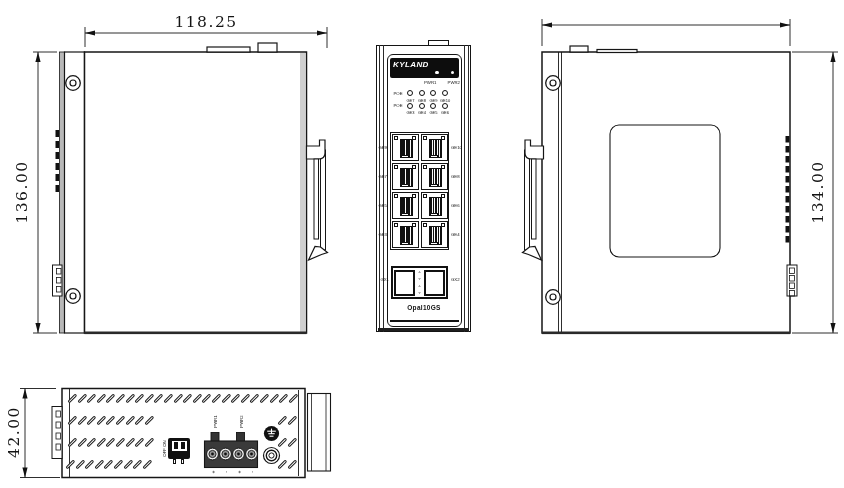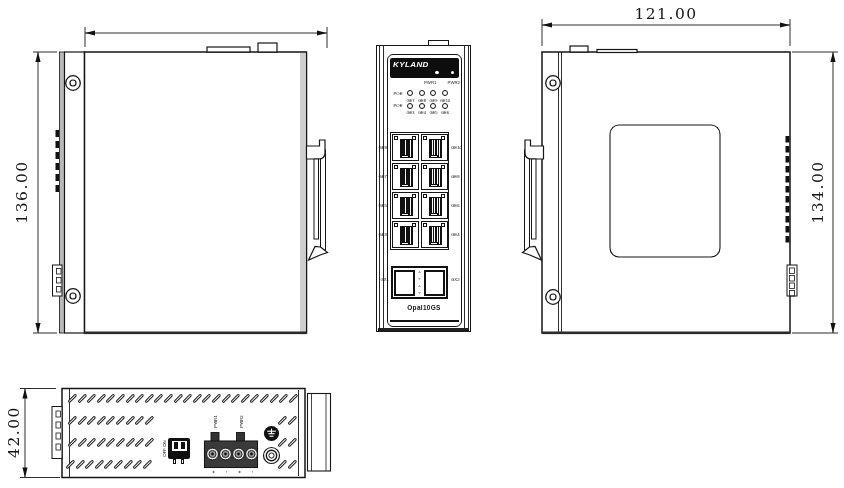--- a/index.html
+++ b/index.html
@@ -218,22 +218,22 @@
           <path d="M20,388.5 H56"></path>
             <path d="M20,477.5 H60"></path>
             <path d="M25,388.5 V477.5"></path>
           <path d="M25,388.5 L22.4,398.5 27.6,398.5 Z" fill="#111" stroke="none"></path>
           <path d="M25,477.5 L22.4,467.5 27.6,467.5 Z" fill="#111" stroke="none"></path>
         </g>
       </g>
     </g>
   </svg>
 
+  <div class="abs dim" style="left:146px;top:13px;width:120px">118.25</div>
   <div class="abs dim dim-v" style="left:-18px;top:183px;width:80px">136.00</div>
-  <div class="abs dim" style="left:606px;top:5px;width:120px">121.00</div>
   <div class="abs dim dim-v" style="left:778px;top:183px;width:80px">134.00</div>
   <div class="abs dim dim-v" style="left:-26px;top:423px;width:80px">42.00</div>
 
   <div class="abs front-tab"></div>
   <div class="abs front-outer"></div>
   <div class="abs rail" style="left:378.5px"></div>
   <div class="abs rail" style="left:463.5px"></div>
   <div class="abs front-panel"></div>
   <div class="abs front-band"></div>
   <div class="abs brand">KYLAND</div>

